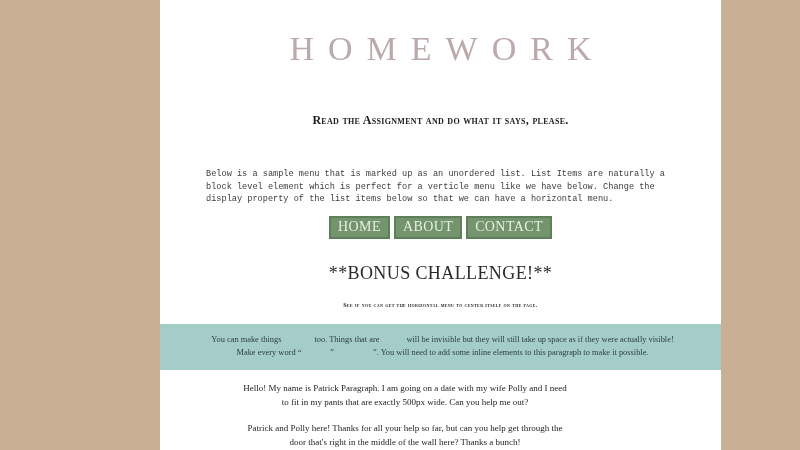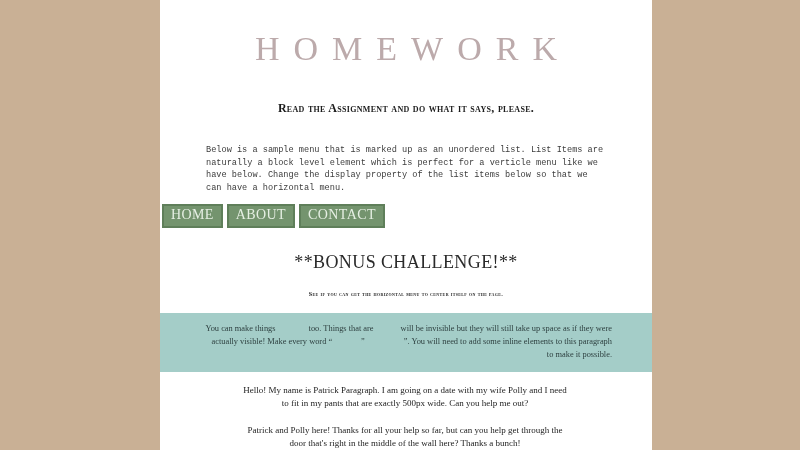--- a/index.html
+++ b/index.html
@@ -10,39 +10,39 @@
     width: 800px;
     height: 450px;
     overflow: hidden;
     background: #c9b095;
     font-family: "Liberation Serif", serif;
   }
   .page {
     position: absolute;
     left: 160px;
     top: 0;
-    width: 492px;
+    width: 561px;
     height: 450px;
     background: #ffffff;
     box-sizing: border-box;
   }
   .site-title {
     margin: 0;
     padding-top: 30px;
     text-align: center;
     font-family: "Liberation Serif", serif;
     font-weight: 400;
     font-size: 34px;
     letter-spacing: 14px;
     text-indent: 14px;
     color: #bcaaab;
     line-height: 1.1;
   }
   .assignment-heading {
-    margin: 4px;
+    margin: 16px;
     padding-top: 30px;
     text-align: center;
     font-family: "Liberation Serif", serif;
     font-weight: 700;
     font-size: 12px;
     font-variant: small-caps;
     letter-spacing: 0.3px;
     color: #1b1b1b;
   }
   .intro-copy {
@@ -51,21 +51,21 @@
     font-size: 8.6px;
     line-height: 1.45;
     color: #3c3c3c;
     text-align: left;
     font-family: Liberation Mono, monospace;
   }
   .menu-list {
     list-style: none;
     margin: 0;
     padding: 10px 0 0 0;
-    text-align: left;
+    text-align: center;
     font-size: 0;
   }
   .menu-list li {
     display: inline-block;
     margin: 0 2px;
     background: #74946e;
     border: 2px solid #5f7f5a;
     padding: 2px 7px 3px 7px;
     font-family: "Liberation Serif", serif;
     font-size: 14px;
@@ -95,21 +95,21 @@
     letter-spacing: 0.35px;
     color: #242424;
   }
   .inline-block-para {
     margin: 16px 0 0 0;
     background: #a4cdc8;
     padding: 9px 40px 11px 44px;
     font-size: 8.4px;
     line-height: 1.55;
     color: #2d3f3f;
-    text-align: right;
+    text-align: center;
   }
   .hidden-word {
     visibility: hidden;
   }
   .pants-wrap {
     padding: 12px 0 0 0;
   }
   .pants-para {
     width: 330px;
     margin: 0 auto 0 80px;

